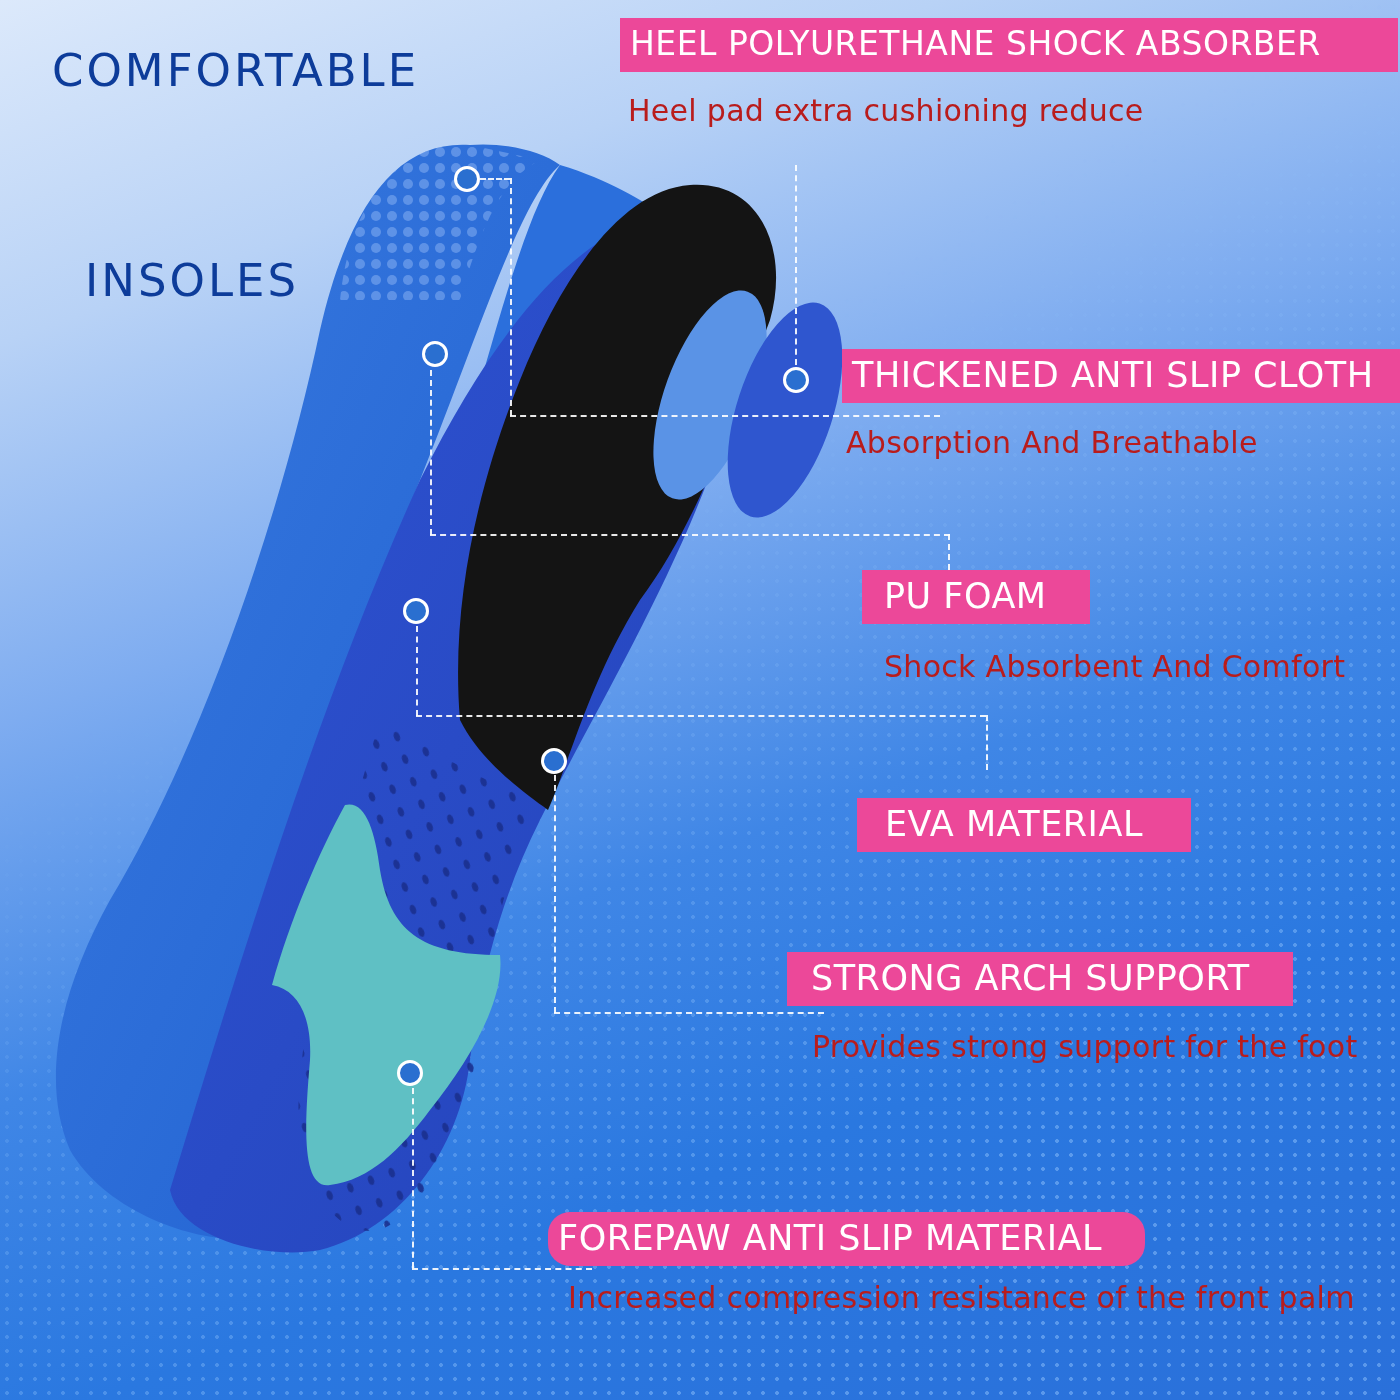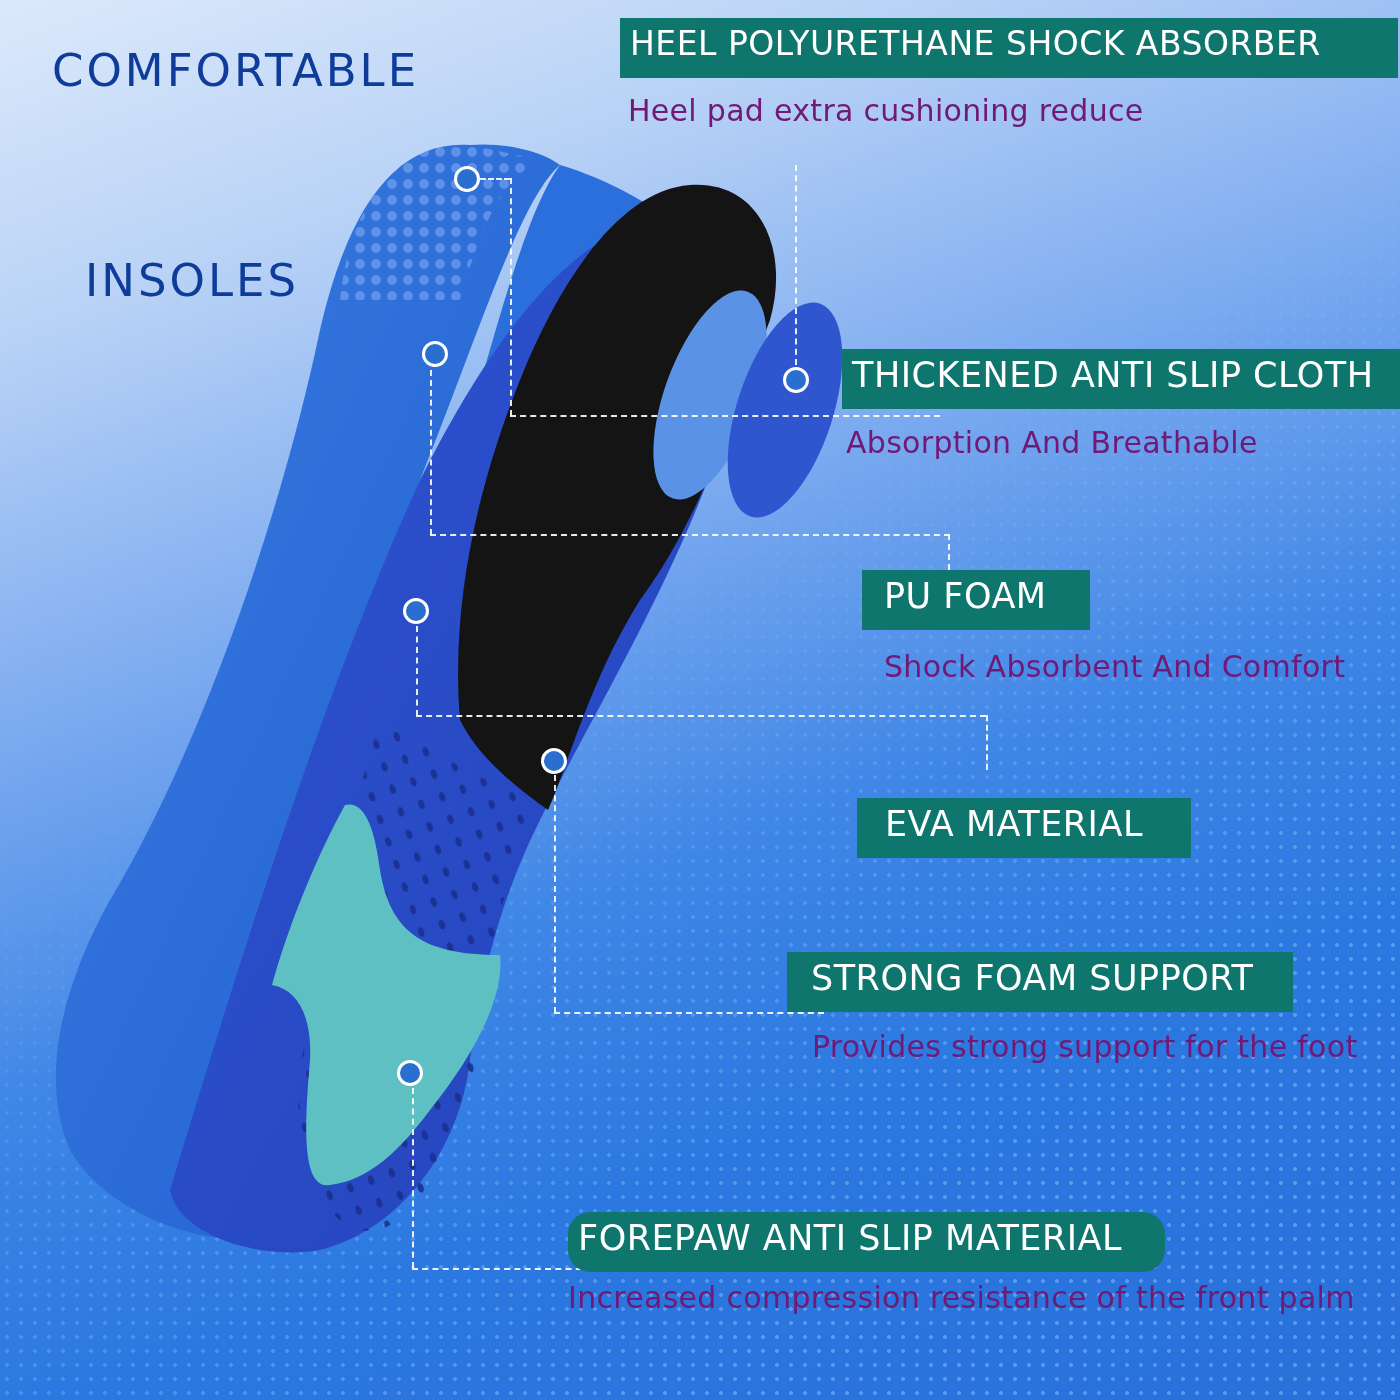--- a/index.html
+++ b/index.html
@@ -13,26 +13,26 @@
     background-image: radial-gradient(circle, rgba(150,200,255,0.45) 1.6px, transparent 2.2px);
     background-size: 14px 14px;
     -webkit-mask-image: linear-gradient(150deg, transparent 35%, rgba(0,0,0,0.6) 60%, #000 80%);
     mask-image: linear-gradient(150deg, transparent 35%, rgba(0,0,0,0.6) 60%, #000 80%);
   }
   .title {
     position: absolute; color: #0d3c9a; font-size: 45px; letter-spacing: 3px;
     font-weight: 500; line-height: 1;
   }
   .label {
-    position: absolute; background: #0f766e; color: #fff;
-    font-size: 35px; line-height: 52px; padding: 0 10px 8px 10px; white-space: nowrap;
+    position: absolute; background: #ec4899; color: #fff;
+    font-size: 35px; line-height: 52px; padding: 0 10px 2px 10px; white-space: nowrap;
     letter-spacing: 0.5px;
   }
   .desc {
-    position: absolute; color: #701a75; font-size: 30px; white-space: nowrap; line-height: 1;
+    position: absolute; color: #b91c1c; font-size: 30px; white-space: nowrap; line-height: 1;
     letter-spacing: 0.3px;
   }
   .dash-h { position: absolute; border-top: 2px dashed rgba(255,255,255,0.9); height: 0; }
   .dash-v { position: absolute; border-left: 2px dashed rgba(255,255,255,0.9); width: 0; }
   .marker {
     position: absolute; width: 26px; height: 26px; border-radius: 50%;
     border: 3px solid #fff; background: #2a6fd0; box-sizing: border-box;
     transform: translate(-50%, -50%);
   }
   svg.insole { position: absolute; left: 0; top: 0; }
@@ -109,17 +109,17 @@
 <div class="desc" style="left:628px; top:96px;">Heel pad extra cushioning reduce</div>
 
 <div class="label" style="left:842px; top:349px; width:540px;">THICKENED ANTI SLIP CLOTH</div>
 <div class="desc" style="left:846px; top:428px;">Absorption And Breathable</div>
 
 <div class="label" style="left:862px; top:570px; width:196px; padding-left:22px;">PU FOAM</div>
 <div class="desc" style="left:884px; top:652px;">Shock Absorbent And Comfort</div>
 
 <div class="label" style="left:857px; top:770px; width:296px; padding-left:28px;margin-top:28px;">EVA MATERIAL</div>
 
-<div class="label" style="left:787px; top:952px; width:472px; padding-left:24px;">STRONG FOAM SUPPORT</div>
+<div class="label" style="left:787px; top:952px; width:472px; padding-left:24px;">STRONG ARCH SUPPORT</div>
 <div class="desc" style="left:812px; top:1032px;">Provides strong support for the foot</div>
 
-<div class="label" style="left:568px; top:1212px; width:577px;border-radius:22px;">FOREPAW ANTI SLIP MATERIAL</div>
+<div class="label" style="left:548px; top:1212px; width:577px;border-radius:22px;">FOREPAW ANTI SLIP MATERIAL</div>
 <div class="desc" style="left:568px; top:1283px;text-align:right;">Increased compression resistance of the front palm</div>
 
 </body></html>

